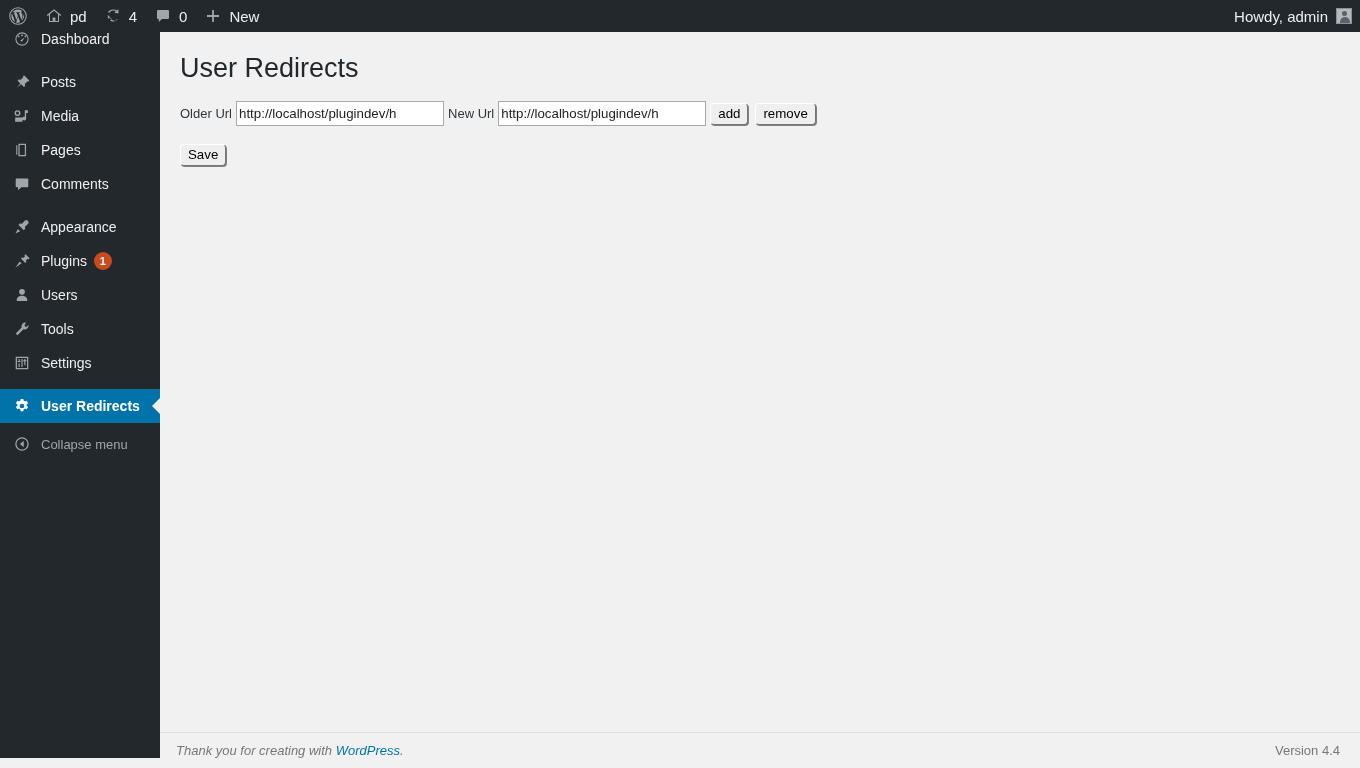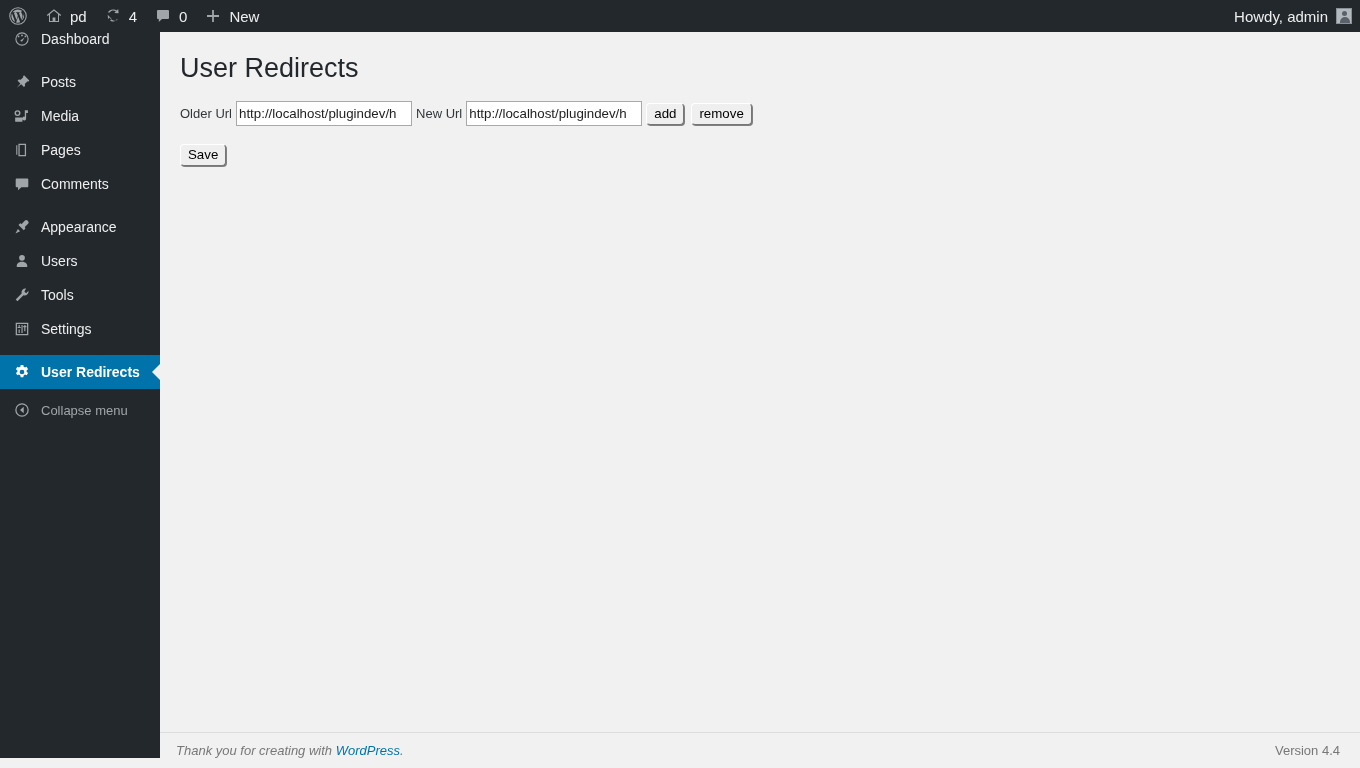--- a/index.html
+++ b/index.html
@@ -142,21 +142,21 @@
     font-size: 13px;
     color: #23282d;
   }
   .field-label {
     font-size: 13px;
     color: #32373c;
     padding-right: 2px;
     white-space: nowrap;
   }
   input.url-input {
-    width: 176px;
+    width: 208px;
     height: 25px;
     font-size: 13.3px;
     font-family: "Liberation Sans", sans-serif;
     color: #222;
     padding: 10px 2px;
     border: 1px solid #a9a9a9;
     background: #fff;
     border-radius: 0;
     margin: 0 4px 0 2px;
   }
@@ -319,20 +319,31 @@
       <div class="menu-item">
         <span class="mi-icon">
           <svg width="18" height="18" viewBox="0 0 20 20">
               <path d="M16.1 2.9a2 2 0 0 0-2.8 0L9.6 6.6 7.9 5.9l-1.8 1.8 5.9 5.9 1.8-1.8-.7-1.7 3.7-3.7a2 2 0 0 0 0-2.8ZM5.4 12.1 2.7 17.3l5.2-2.7Z"></path>
             </svg>
         </span>
         <span class="mi-label">Appearance</span>
       </div>
     </li>
 
+    <li>
+      <div class="menu-item">
+        <span class="mi-icon">
+          <svg width="18" height="18" viewBox="0 0 20 20">
+              <path d="M13.9 2.5 12.6 3.8l.8.8-2.3 2.3-1-1-1.3 1.3 4.9 4.9 1.3-1.3-1-1 2.3-2.3.8.8 1.3-1.3Zm-6.3 8L2.5 17.5l7-5.1Z"></path>
+            </svg>
+        </span>
+        <span class="mi-label">Plugins</span>
+        <span class="badge">1</span>
+      </div>
+    </li>
 
     <li>
       <div class="menu-item">
         <span class="mi-icon">
           <svg width="18" height="18" viewBox="0 0 20 20">
               <path d="M10 3.2a3.2 3.2 0 1 0 0 6.4 3.2 3.2 0 0 0 0-6.4Zm0 7.6c-3.2 0-5.8 1.9-5.8 4.2v1.8h11.6V15c0-2.3-2.6-4.2-5.8-4.2Z"></path>
             </svg>
         </span>
         <span class="mi-label">Users</span>
       </div>

